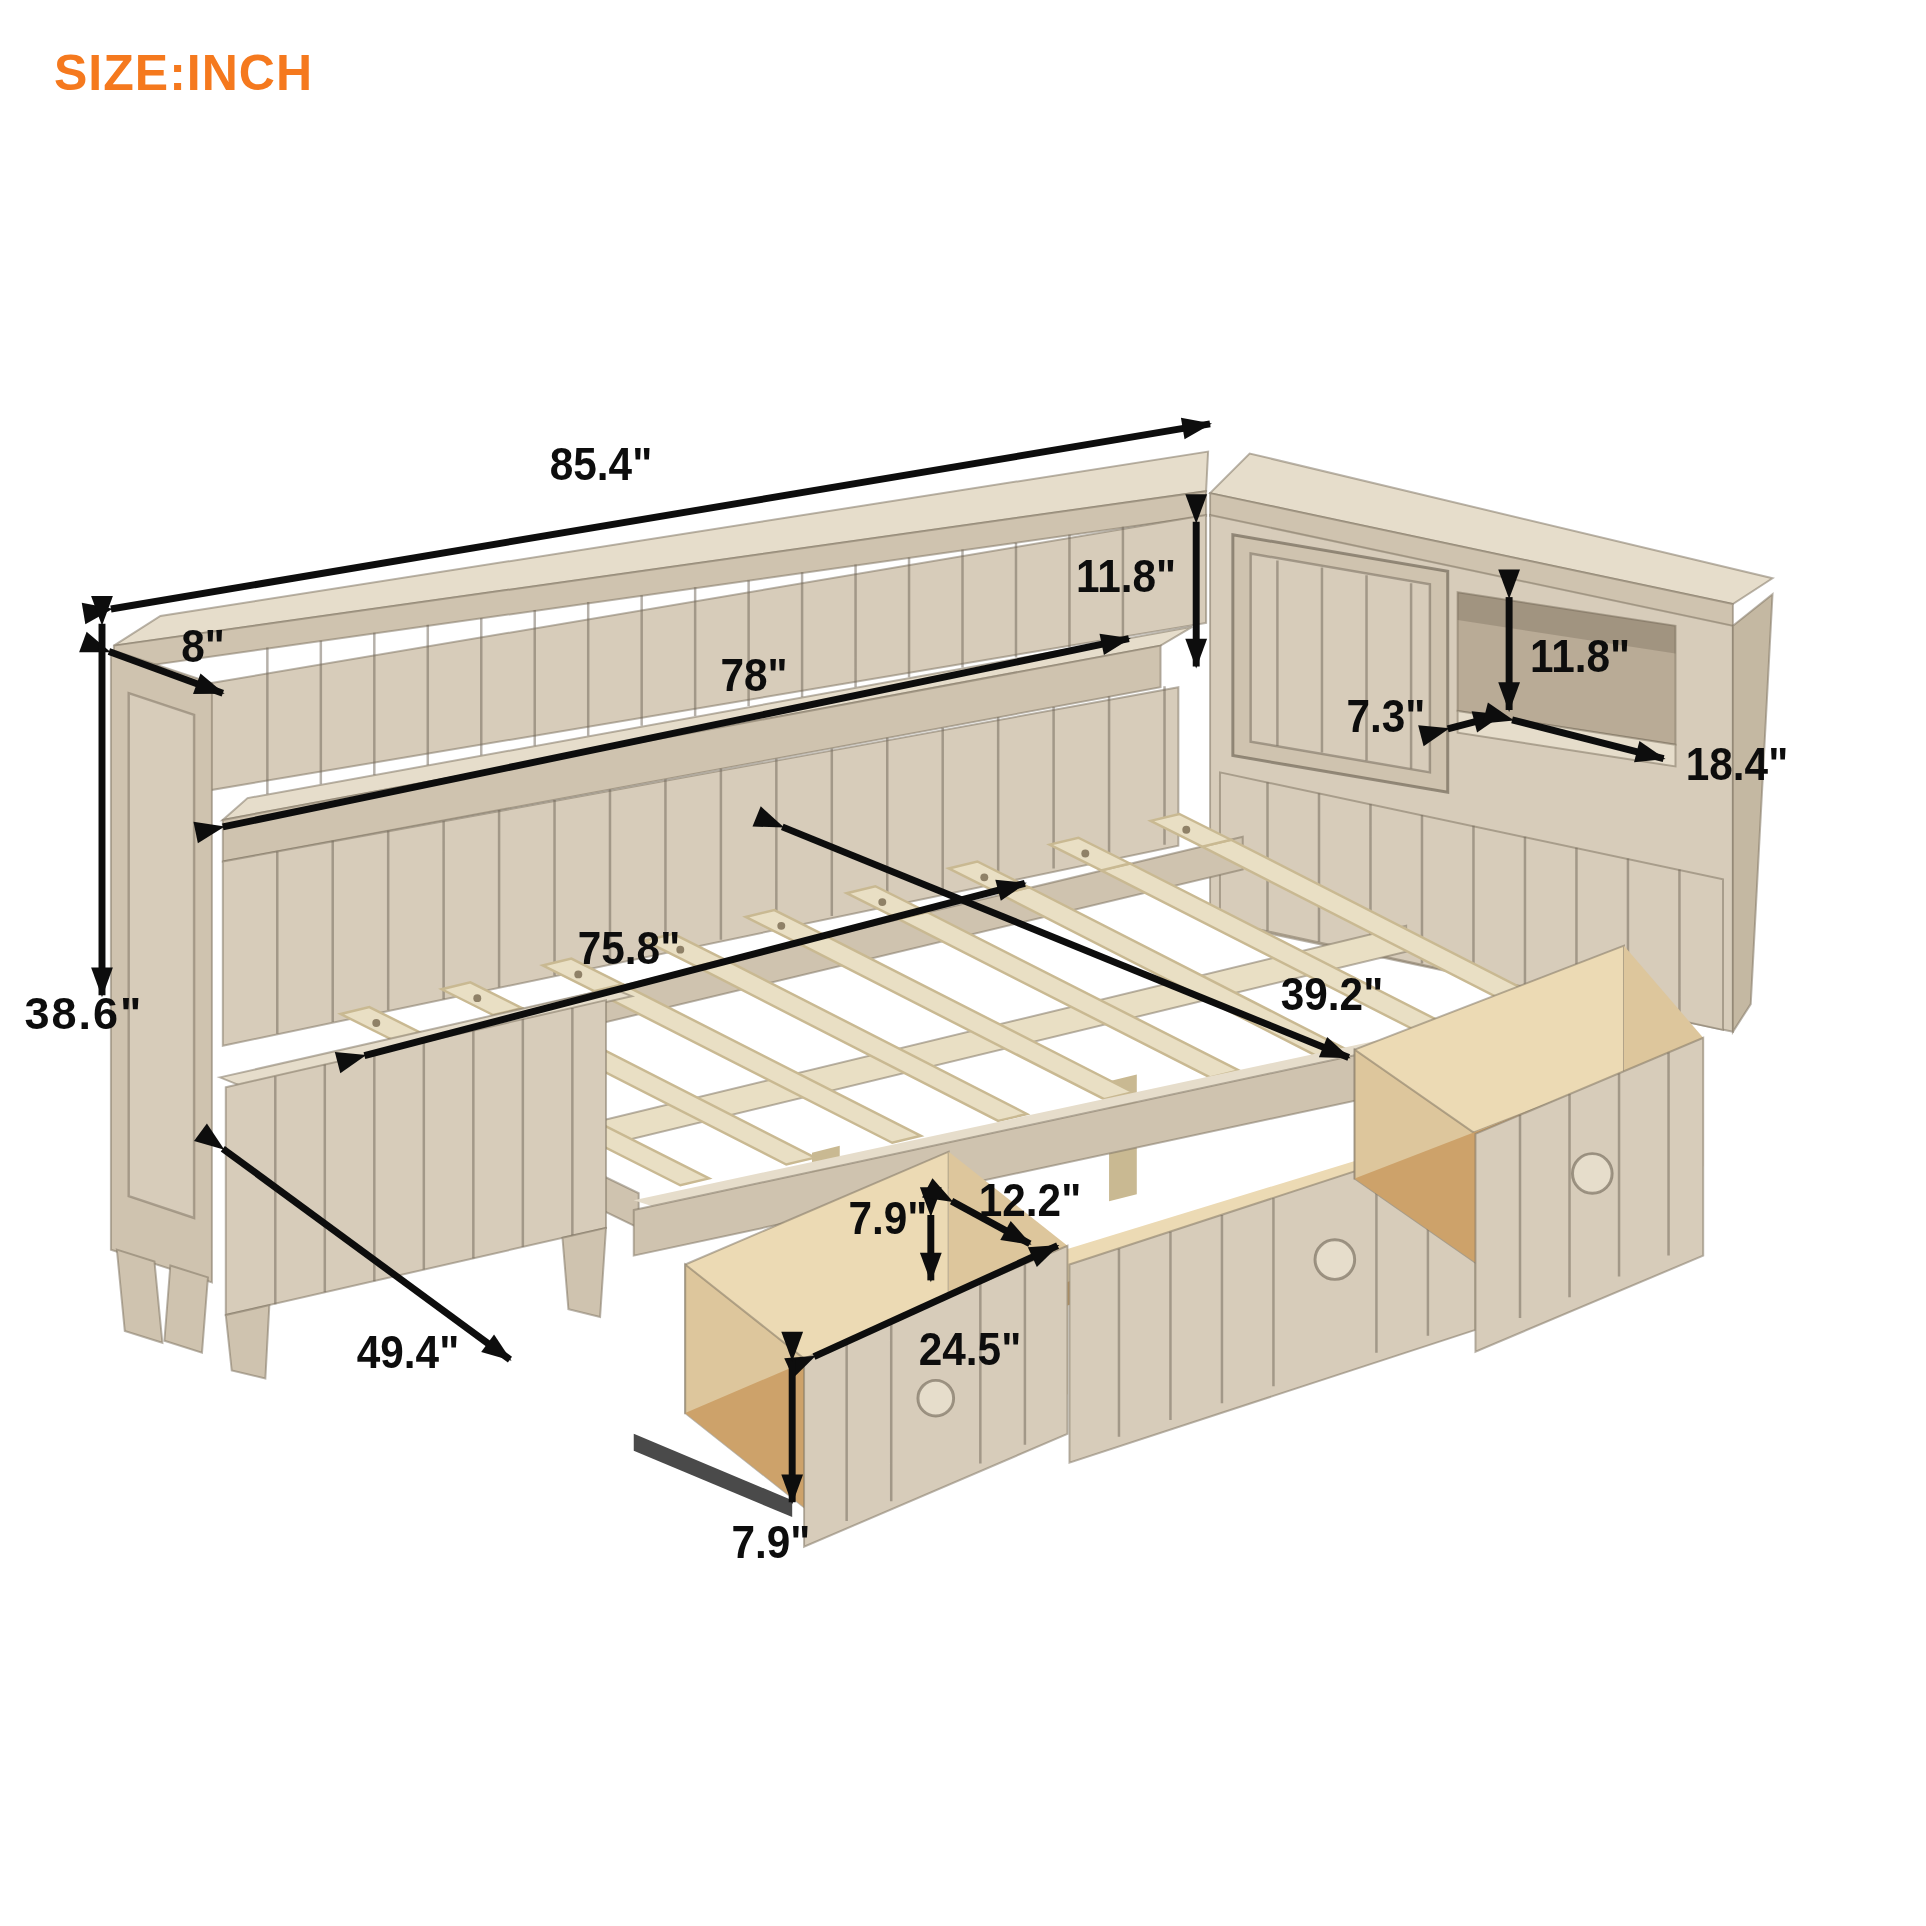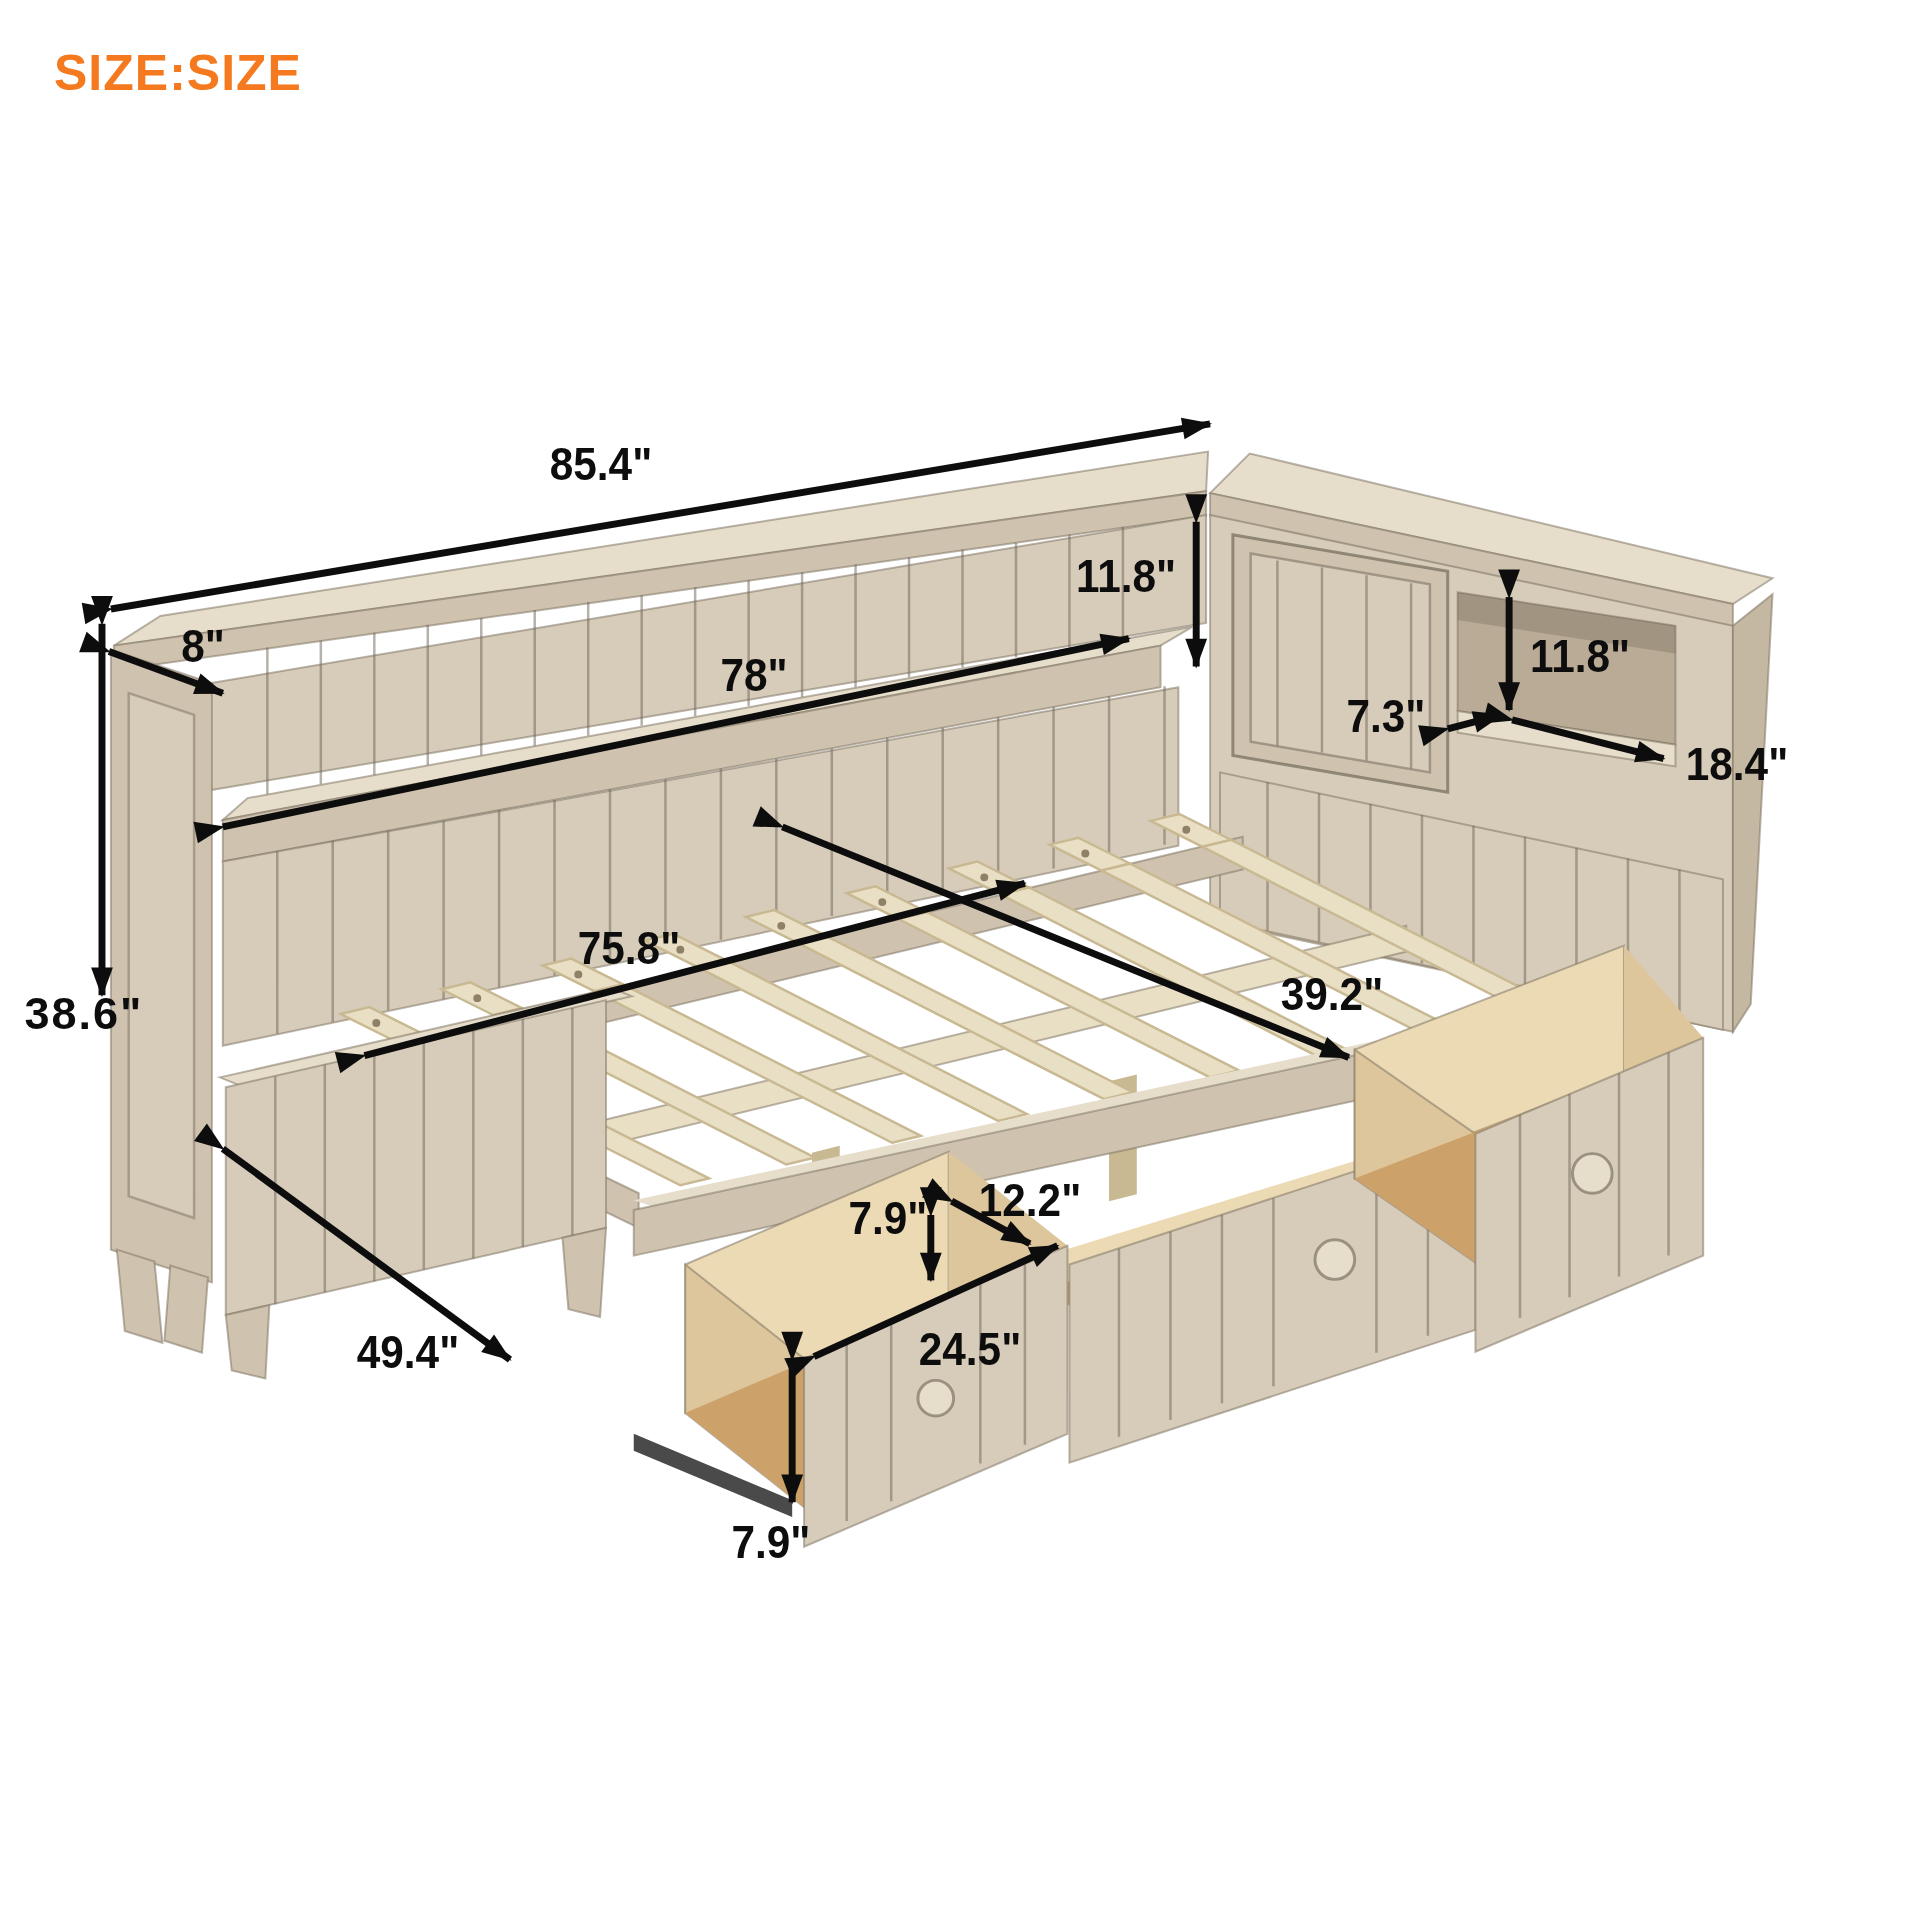--- a/index.html
+++ b/index.html
@@ -160,21 +160,21 @@
       <line class="arrow" x1="790" y1="835" x2="1362" y2="1068" marker-start="url(#ah)" marker-end="url(#ah)"></line>
       <line class="arrow" x1="103" y1="630" x2="103" y2="1005" marker-start="url(#ah)" marker-end="url(#ah)"></line>
       <line class="arrow" x1="225" y1="1160" x2="515" y2="1373" marker-start="url(#ah)" marker-end="url(#ah)"></line>
       <line class="arrow" x1="940" y1="1227" x2="940" y2="1293" marker-start="url(#ah)" marker-end="url(#ah)"></line>
       <line class="arrow" x1="961" y1="1213" x2="1040" y2="1256" marker-start="url(#ah)" marker-end="url(#ah)"></line>
       <line class="arrow" x1="822" y1="1370" x2="1068" y2="1258" marker-start="url(#ah)" marker-end="url(#ah)"></line>
       <line class="arrow" x1="800" y1="1373" x2="800" y2="1517" marker-start="url(#ah)" marker-end="url(#ah)"></line>
     </g>
   </svg>
 
-  <div id="title">SIZE:SIZE</div>
+  <div id="title">SIZE:INCH</div>
 
   <div class="dim" style="left:601px;top:463px">85.4"</div>
   <div class="dim" style="left:203px;top:645px">8"</div>
   <div class="dim" style="left:1126px;top:575px">11.8"</div>
   <div class="dim" style="left:754px;top:674px">78"</div>
   <div class="dim" style="left:1386px;top:715px">7.3"</div>
   <div class="dim" style="left:1580px;top:655px">11.8"</div>
   <div class="dim" style="left:1737px;top:763px">18.4"</div>
   <div class="dim" style="left:629px;top:947px">75.8"</div>
   <div class="dim" style="left:1332px;top:993px">39.2"</div>

